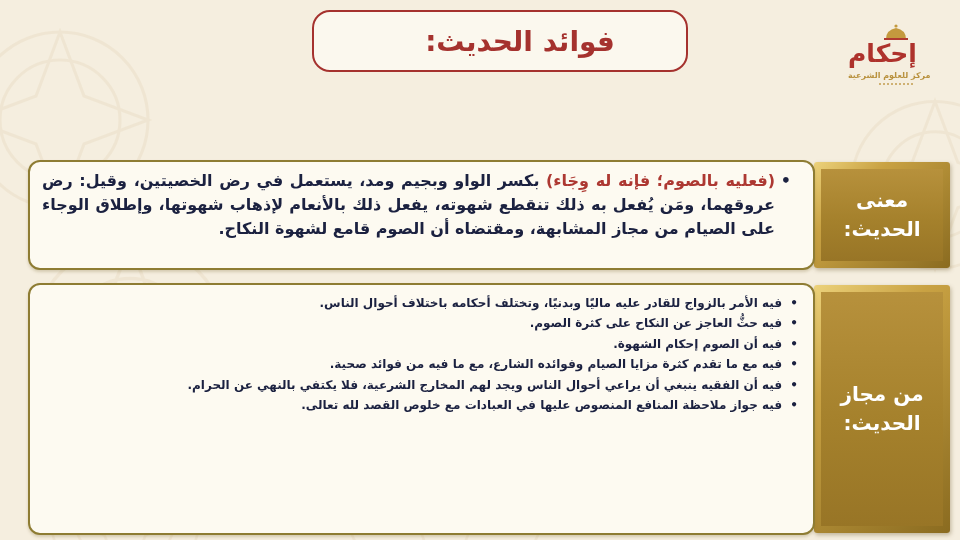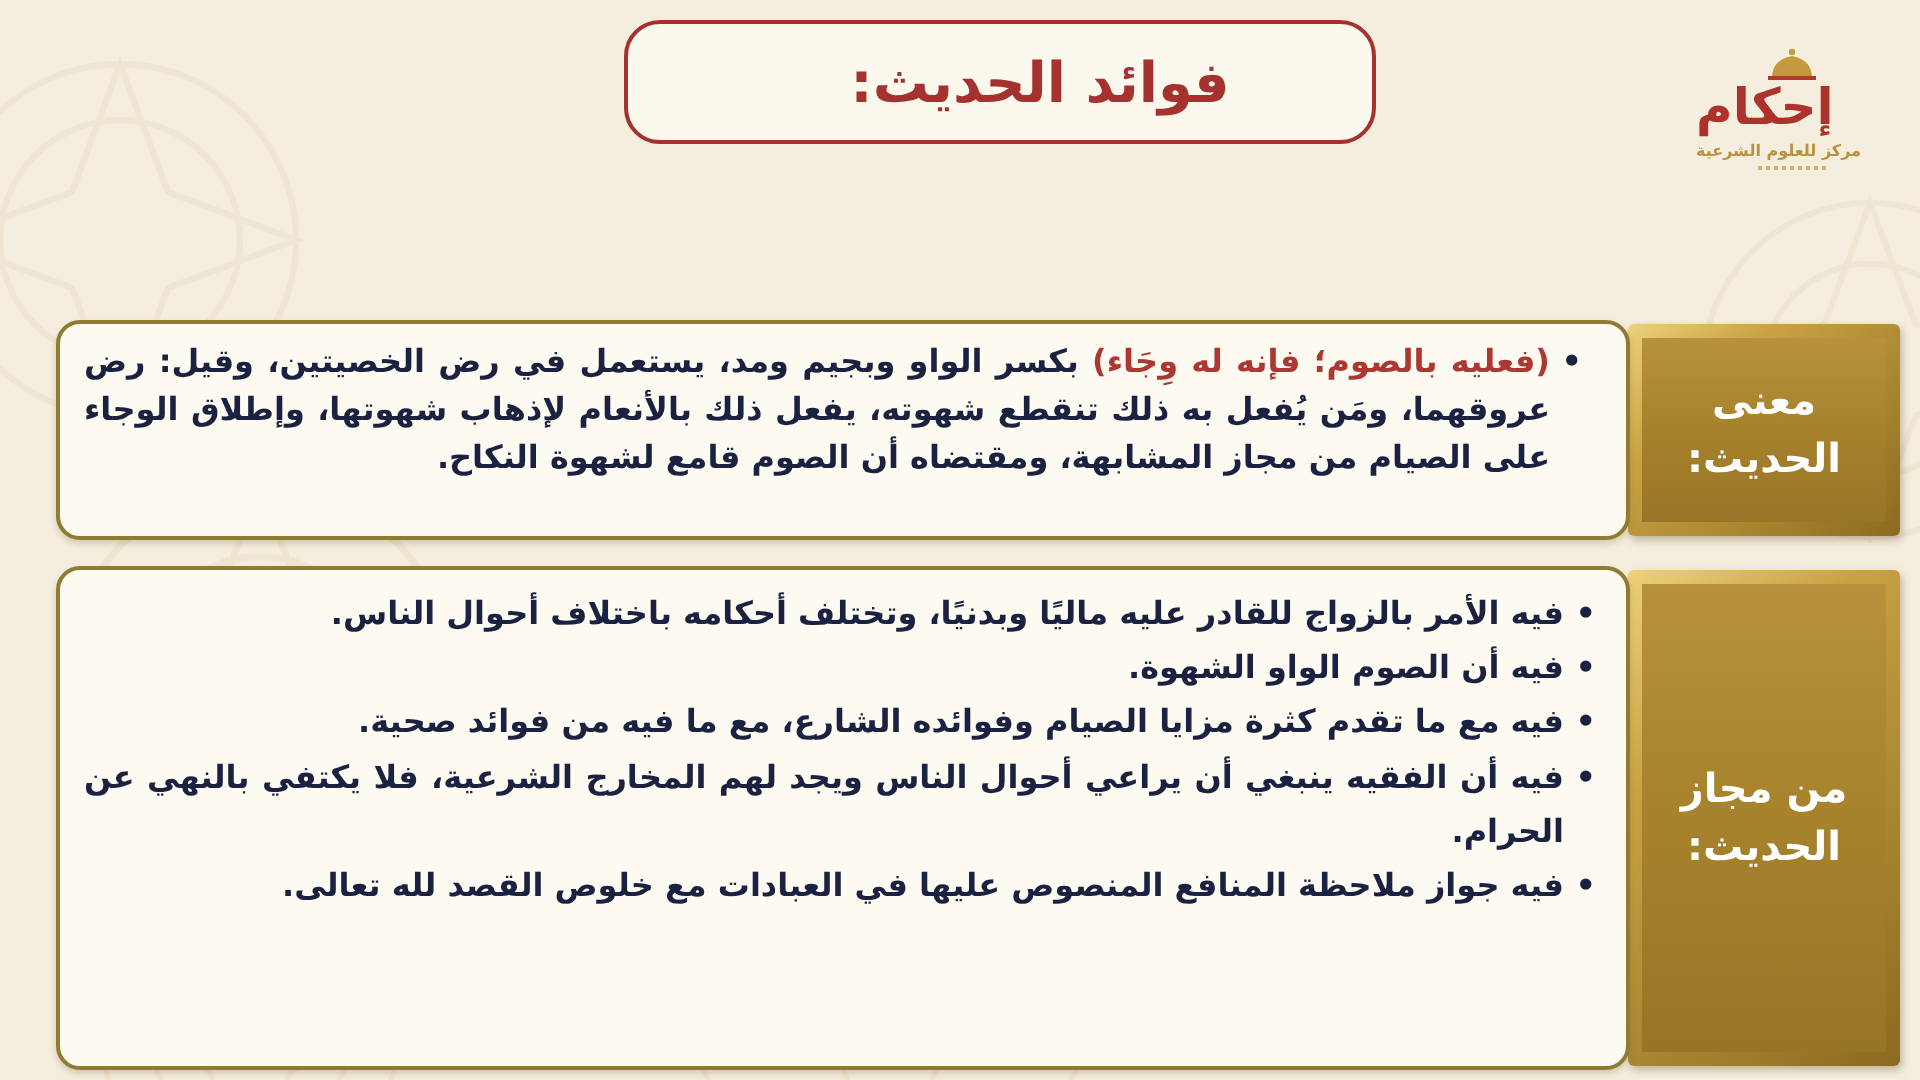--- a/index.html
+++ b/index.html
@@ -120,21 +120,21 @@
     position: absolute; right: 0; top: 0;
     color: #1b2140;
     font-size: 16px;
   }
   .meaning-par .lead { color: #ad3832; }
 
   .benefits-list { list-style: none; }
   .benefits-list li {
     position: relative;
     padding-right: 17px;
-    font-size: 16px;
+    font-size: 12px;
     font-weight: bold;
     line-height: 1.7;
     color: #1b2140;
     text-align: justify;
   }
   .benefits-list li::before {
     content: "\2022";
     position: absolute; right: 1px; top: 0;
     color: #1b2140;
   }
@@ -206,20 +206,21 @@
 
   <div class="side-label" id="label-benefits">
     <div class="inner">
       <span class="label-text">من مجاز الحديث:</span>
     </div>
   </div>
 
   <div class="content-box" id="benefits-box">
     <ul class="benefits-list">
       <li>فيه الأمر بالزواج للقادر عليه ماليًا وبدنيًا، وتختلف أحكامه باختلاف أحوال الناس.</li>
-      <li>فيه أن الصوم الواو الشهوة.</li>
+      <li>فيه حثُّ العاجز عن النكاح على كثرة الصوم.</li>
+      <li>فيه أن الصوم إحكام الشهوة.</li>
       <li>فيه مع ما تقدم كثرة مزايا الصيام وفوائده الشارع، مع ما فيه من فوائد صحية.</li>
       <li>فيه أن الفقيه ينبغي أن يراعي أحوال الناس ويجد لهم المخارج الشرعية، فلا يكتفي بالنهي عن الحرام.</li>
       <li>فيه جواز ملاحظة المنافع المنصوص عليها في العبادات مع خلوص القصد لله تعالى.</li>
     </ul>
   </div>
 
 </div>
 
 </body></html>

